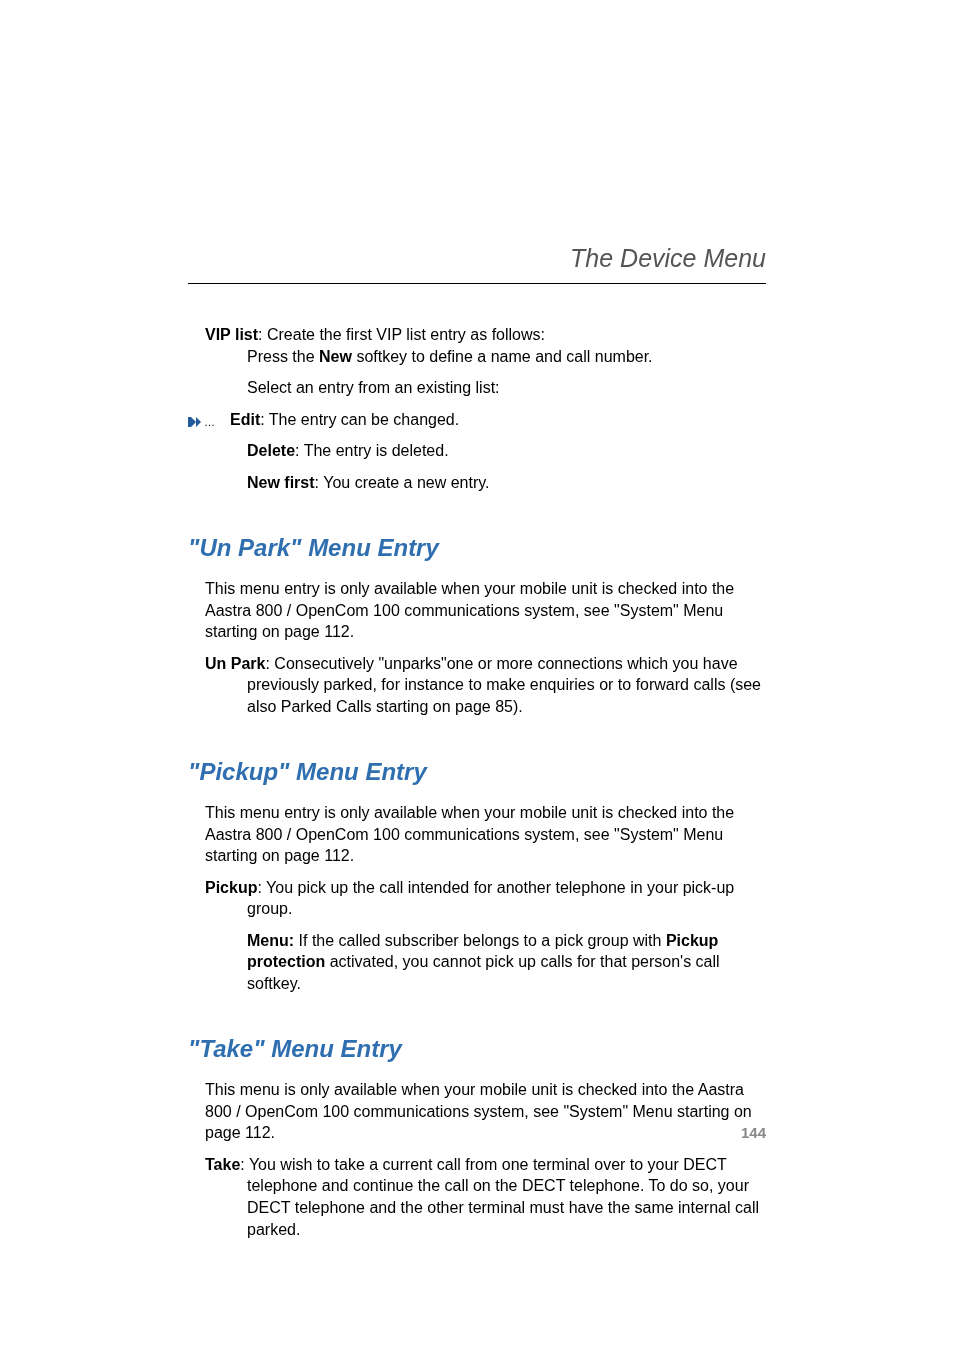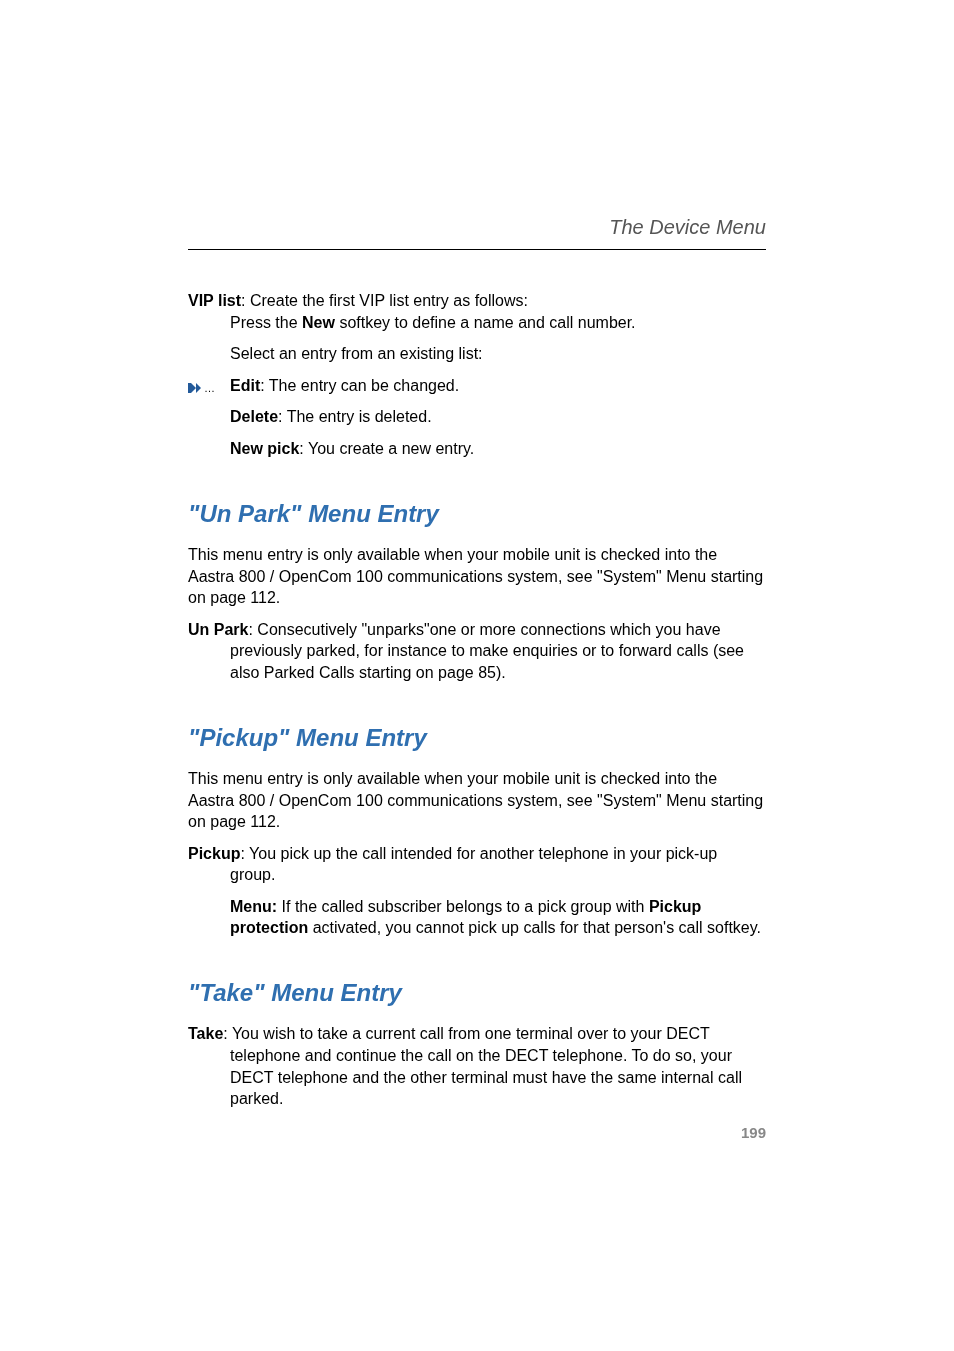--- a/index.html
+++ b/index.html
@@ -12,35 +12,36 @@
     position: relative;
     font-size: 16px;
   }
   .page {
     padding: 216px 188px 0 188px;
   }
   .running-head {
     text-align: right;
     font-style: italic;
     color: #555;
-    font-size: 20px;
+    font-size: 25px;
     margin-bottom: 10px;
+    margin-top: 28px;
   }
   .hr {
     border: none;
     border-top: 1px solid #000;
     margin-bottom: 40px;
   }
   .body-text {
     font-size: 16px;
     line-height: 1.35;
     color: #000;
   }
   .indent-block { padding-left: 42px; }
-  .para { margin-bottom: 10px; }
+  .para { margin-bottom: 10px; margin-left: 17px; }
   .hang {
     text-indent: -42px;
     padding-left: 42px;
   }
   .hang2 {
     position: relative;
     padding-left: 42px;
     margin-bottom: 10px;
   }
   .hang2 .glyph {
@@ -94,39 +95,40 @@
         </svg>
       </span>
       <strong>Edit</strong><span>: The entry can be changed.</span>
     </div>
 
     <p class="para indent-block">
       <strong>Delete</strong><span>: The entry is deleted.</span>
     </p>
 
     <p class="para indent-block">
-      <strong>New pick</strong><span>: You create a new entry.</span>
+      <strong>New first</strong><span>: You create a new entry.</span>
     </p>
 
     <h2 class="section">"Un Park" Menu Entry</h2>
     <p class="para">This menu entry is only available when your mobile unit is checked into the Aastra 800 / OpenCom 100 communications system, see "System" Menu starting on page 112.</p>
     <p class="para hang">
       <strong>Un Park</strong><span>: Consecutively "unparks"one or more connections which you have previously parked, for instance to make enquiries or to forward calls (see also Parked Calls starting on page 85).</span>
     </p>
 
     <h2 class="section">"Pickup" Menu Entry</h2>
     <p class="para">This menu entry is only available when your mobile unit is checked into the Aastra 800 / OpenCom 100 communications system, see "System" Menu starting on page 112.</p>
     <p class="para hang">
       <strong>Pickup</strong><span>: You pick up the call intended for another telephone in your pick-up group.</span>
     </p>
     <p class="para indent-block">
       <strong>Menu:</strong><span> If the called subscriber belongs to a pick group with </span><strong>Pickup protection</strong><span> activated, you cannot pick up calls for that person's call softkey.</span>
     </p>
 
     <h2 class="section">"Take" Menu Entry</h2>
+    <p class="para">This menu is only available when your mobile unit is checked into the Aastra 800 / OpenCom 100 communications system, see "System" Menu starting on page 112.</p>
     <p class="para hang">
       <strong>Take</strong><span>: You wish to take a current call from one terminal over to your DECT telephone and continue the call on the DECT telephone. To do so, your DECT telephone and the other terminal must have the same internal call parked.</span>
     </p>
 
   </div>
 </div>
 
-<div class="pagenum">199</div>
+<div class="pagenum">144</div>
 
 </body></html>

